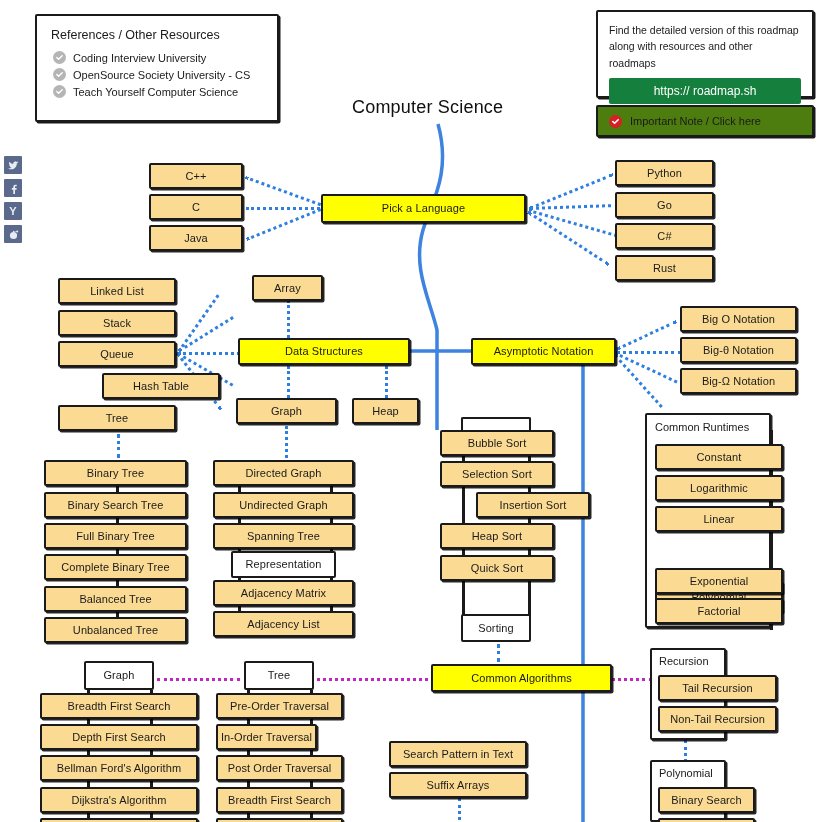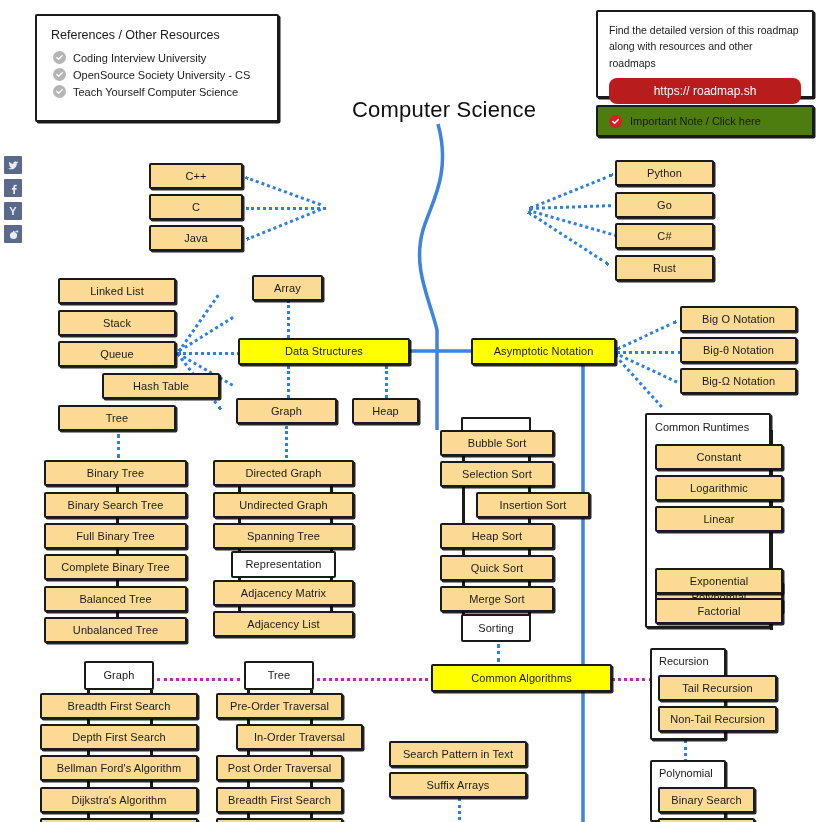--- a/index.html
+++ b/index.html
@@ -49,21 +49,21 @@
     font-size: 11px;
     color: #1a1a1a;
     background: transparent;
     white-space: nowrap;
   }
 
   
   #title {
     position: absolute;
     left: 352px; top: 97px;
-    font-size: 22px;
+    font-size: 18px;
     color: #0f0f0f;
     letter-spacing: .2px;
     white-space: nowrap;
   }
 
   
   #refs {
     position: absolute;
     left: 35px; top: 14px;
     width: 244px; height: 108px;
@@ -95,25 +95,25 @@
     background: #fff;
     border: 2px solid #1a1a1a;
     border-radius: 2px;
     padding: 10px 11px;
     box-shadow: 1.5px 1.5px 0 rgba(0,0,0,.9);
   }
   #roadmap .rline { font-size: 10.5px; color: #1a1a1a; line-height: 1.55; }
   #roadmap .rbtn {
     margin-top: 7px;
     height: 26px;
-    background: #b91c1c;
+    background: #15803d;
     color: #ffffff;
     font-size: 12px;
     display: flex; align-items: center; justify-content: center;
-    border-radius: 8px;
+    border-radius: 2px;
   }
   #note {
     position: absolute;
     left: 596px; top: 105px;
     width: 218px; height: 32px;
     background: #4d7c0f;
     border: 2px solid #1a1a1a;
     border-radius: 2px;
     display: flex; align-items: center; gap: 8px;
     padding-left: 11px;
@@ -261,20 +261,21 @@
           <circle cx="8" cy="3.4" r="1"></circle>
           <rect x="7.6" y="3.4" width="5" height=".7"></rect>
         </svg>
     </div>
   </div>
 
   <div class="node tan" style="left:149px; top:163px; width:94px; height:26px;">C++</div>
   <div class="node tan" style="left:149px; top:194px; width:94px; height:26px;">C</div>
   <div class="node tan" style="left:149px; top:225px; width:94px; height:26px;">Java</div>
 
+  <div class="node yellow" style="left:321px; top:194px; width:205px; height:29px;">Pick a Language</div>
 
   <div class="node tan" style="left:615px; top:160px; width:99px; height:26px;">Python</div>
   <div class="node tan" style="left:615px; top:192px; width:99px; height:26px;">Go</div>
   <div class="node tan" style="left:615px; top:223px; width:99px; height:26px;">C#</div>
   <div class="node tan" style="left:615px; top:255px; width:99px; height:26px;">Rust</div>
 
   <div class="node tan" style="left:58px; top:278px; width:118px; height:26px;">Linked List</div>
   <div class="node tan" style="left:58px; top:310px; width:118px; height:26px;">Stack</div>
   <div class="node tan" style="left:58px; top:341px; width:118px; height:26px;">Queue</div>
   <div class="node tan" style="left:58px; top:373px; width:118px; height:26px;margin-left:44px;">Hash Table</div>
@@ -318,39 +319,38 @@
   <div class="node tan" style="left:213px; top:611px; width:141px; height:26px;">Adjacency List</div>
 
   <div class="stub" style="left:462px; top:418px; height:222px;"></div>
   <div class="stub" style="left:528px; top:418px; height:222px;"></div>
   <div class="node white" style="left:461px; top:417px; width:70px; height:18px; box-shadow:none; border-bottom:none;"></div>
   <div class="node tan" style="left:440px; top:430px; width:114px; height:26px;">Bubble Sort</div>
   <div class="node tan" style="left:440px; top:461px; width:114px; height:26px;">Selection Sort</div>
   <div class="node tan" style="left:440px; top:492px; width:114px; height:26px;margin-left:36px;">Insertion Sort</div>
   <div class="node tan" style="left:440px; top:523px; width:114px; height:26px;">Heap Sort</div>
   <div class="node tan" style="left:440px; top:555px; width:114px; height:26px;">Quick Sort</div>
-  <div class="node tan" style="left:440px; top:586px; width:114px; height:26px;">Merge Sort</div>
   <div class="node white" style="left:461px; top:614px; width:70px; height:28px; box-shadow:none;">Sorting</div>
 
   <div class="node yellow" style="left:431px; top:664px; width:181px; height:28px;">Common Algorithms</div>
 
   <div class="node white" style="left:84px; top:661px; width:70px; height:29px; box-shadow:none;">Graph</div>
   <div class="stub" style="left:87px; top:690px; height:132px;"></div>
   <div class="stub" style="left:150px; top:690px; height:132px;"></div>
   <div class="node tan" style="left:40px; top:693px; width:158px; height:26px;">Breadth First Search</div>
   <div class="node tan" style="left:40px; top:724px; width:158px; height:26px;">Depth First Search</div>
   <div class="node tan" style="left:40px; top:755px; width:158px; height:26px;">Bellman Ford's Algorithm</div>
   <div class="node tan" style="left:40px; top:787px; width:158px; height:26px;">Dijkstra's Algorithm</div>
   <div class="node tan" style="left:40px; top:818px; width:158px; height:26px;"></div>
 
   <div class="node white" style="left:244px; top:661px; width:70px; height:29px; box-shadow:none;">Tree</div>
   <div class="stub" style="left:247px; top:690px; height:132px;"></div>
   <div class="stub" style="left:310px; top:690px; height:132px;"></div>
   <div class="node tan" style="left:216px; top:693px; width:127px; height:26px;">Pre-Order Traversal</div>
-  <div class="node tan" style="left:216px; top:724px; width:127px; height:26px;margin-left:20px;">In-Order Traversal</div>
+  <div class="node tan" style="left:216px; top:724px; width:101px; height:26px;">In-Order Traversal</div>
   <div class="node tan" style="left:216px; top:755px; width:127px; height:26px;">Post Order Traversal</div>
   <div class="node tan" style="left:216px; top:787px; width:127px; height:26px;">Breadth First Search</div>
   <div class="node tan" style="left:216px; top:818px; width:127px; height:26px;"></div>
 
   <div class="node tan" style="left:389px; top:741px; width:138px; height:26px;">Search Pattern in Text</div>
   <div class="node tan" style="left:389px; top:772px; width:138px; height:26px;">Suffix Arrays</div>
 
   <div class="group-frame" style="left:650px; top:648px; width:76px; height:92px;"></div>
   <div class="group-label" style="left:659px; top:655px;">Recursion</div>
   <div class="node tan" style="left:658px; top:675px; width:119px; height:26px;">Tail Recursion</div>

